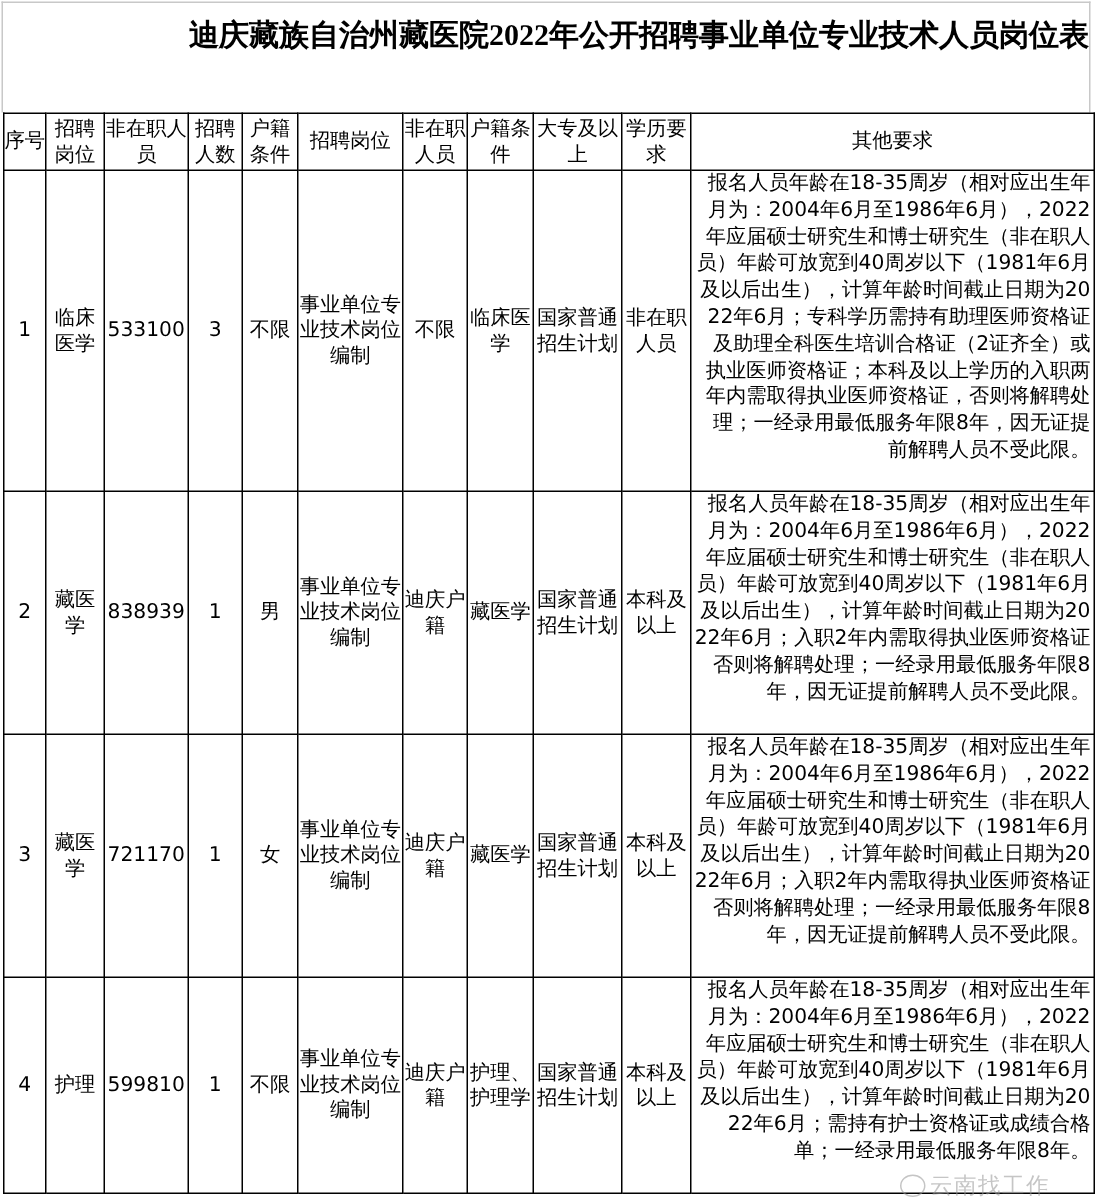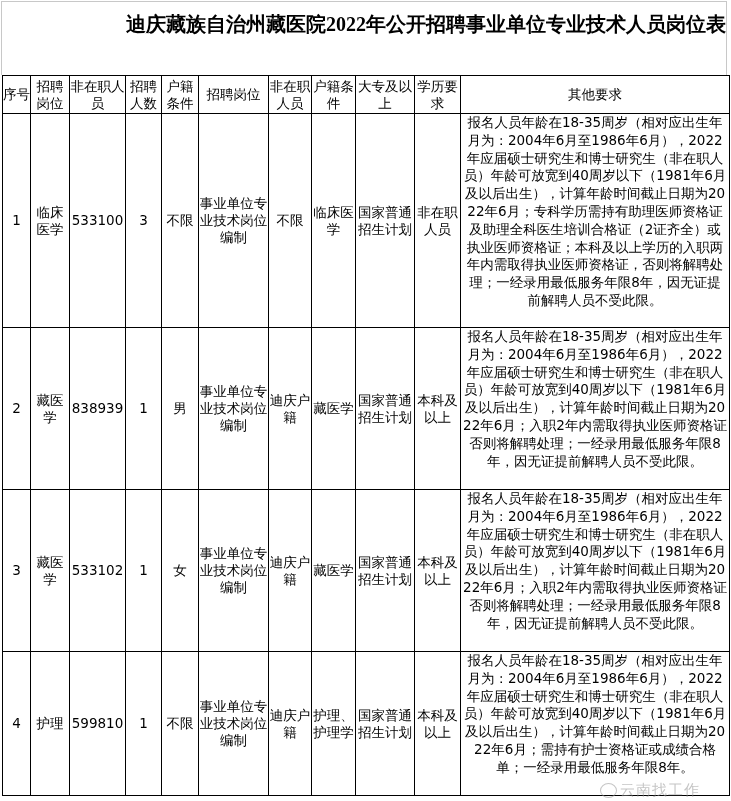--- a/index.html
+++ b/index.html
@@ -7,21 +7,21 @@
          font-family:"DejaVu Sans", "Liberation Sans", sans-serif; color:#000; }
   .title-box { position:absolute; left:1px; top:1px; width:726px; height:74px;
                border:1px solid #c8c8c8; border-bottom:none; box-sizing:border-box; }
   .title { position:absolute; left:4px; top:6px; width:720px; text-align:right;
            font-family:Liberation Serif, serif; font-size:20px; line-height:32px;
            font-weight:bold; letter-spacing:0px; }
   table { position:absolute; left:2px; top:75px; border-collapse:collapse; table-layout:fixed; }
   td, th { border:1.5px solid #000; padding:0; text-align:center; vertical-align:middle;
            font-size:13.5px; line-height:17px; font-weight:normal; overflow:hidden; }
   th { height:37px; }
-  .other { text-align:center; vertical-align:top; font-size:13.5px; line-height:17.8px;
+  .other { text-align:right; vertical-align:top; font-size:13.5px; line-height:17.8px;
            padding:0 2px 0 2px; word-break:break-all; }
   .watermark { position:absolute; left:600px; top:765px; font-size:15px; color:rgba(150,150,150,0.55);
                font-weight:normal; letter-spacing:1px; white-space:nowrap;margin-top:16px; }
   .wm-icon { display:inline-block; width:15px; height:13px; border:1.5px solid rgba(150,150,150,0.55);
              border-radius:50%; vertical-align:middle; margin-right:3px; }
 </style>
 </head>
 <body>
 
 <div class="title-box">
@@ -80,21 +80,21 @@
       <td>事业单位专业技术岗位编制</td>
       <td>迪庆户籍</td>
       <td>藏医学</td>
       <td>国家普通招生计划</td>
       <td>本科及以上</td>
       <td class="other">报名人员年龄在18-35周岁（相对应出生年月为：2004年6月至1986年6月），2022年应届硕士研究生和博士研究生（非在职人员）年龄可放宽到40周岁以下（1981年6月及以后出生），计算年龄时间截止日期为2022年6月；入职2年内需取得执业医师资格证否则将解聘处理；一经录用最低服务年限8年，因无证提前解聘人员不受此限。</td>
     </tr>
     <tr style="height:162px">
       <td>3</td>
       <td>藏医学</td>
-      <td>533102</td>
+      <td>721170</td>
       <td>1</td>
       <td>女</td>
       <td>事业单位专业技术岗位编制</td>
       <td>迪庆户籍</td>
       <td>藏医学</td>
       <td>国家普通招生计划</td>
       <td>本科及以上</td>
       <td class="other">报名人员年龄在18-35周岁（相对应出生年月为：2004年6月至1986年6月），2022年应届硕士研究生和博士研究生（非在职人员）年龄可放宽到40周岁以下（1981年6月及以后出生），计算年龄时间截止日期为2022年6月；入职2年内需取得执业医师资格证否则将解聘处理；一经录用最低服务年限8年，因无证提前解聘人员不受此限。</td>
     </tr>
     <tr style="height:144px">

